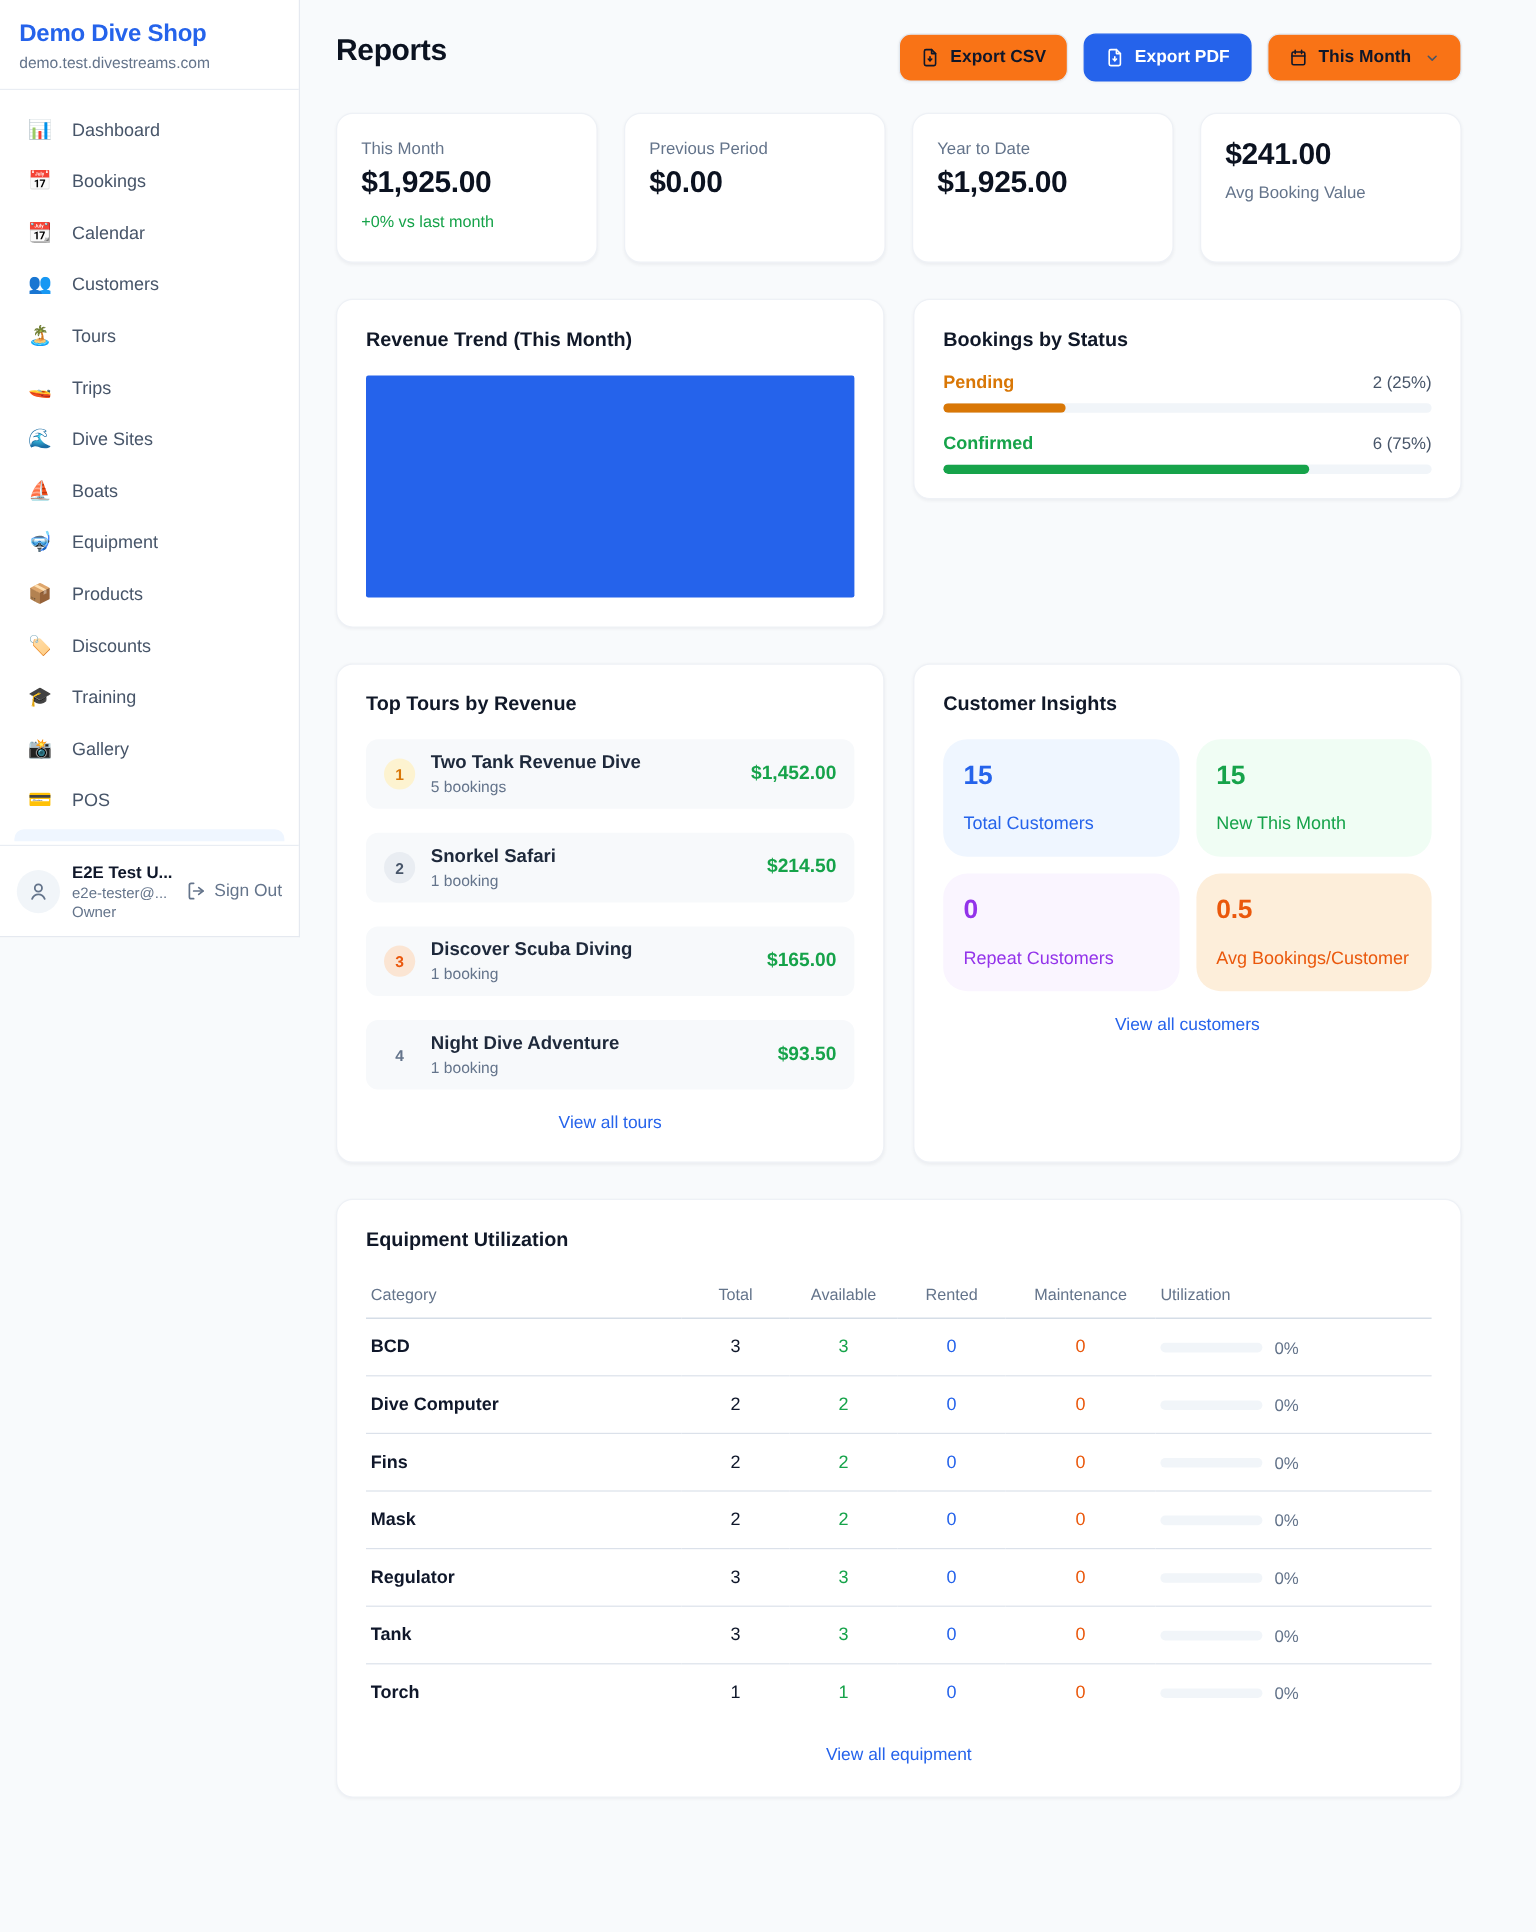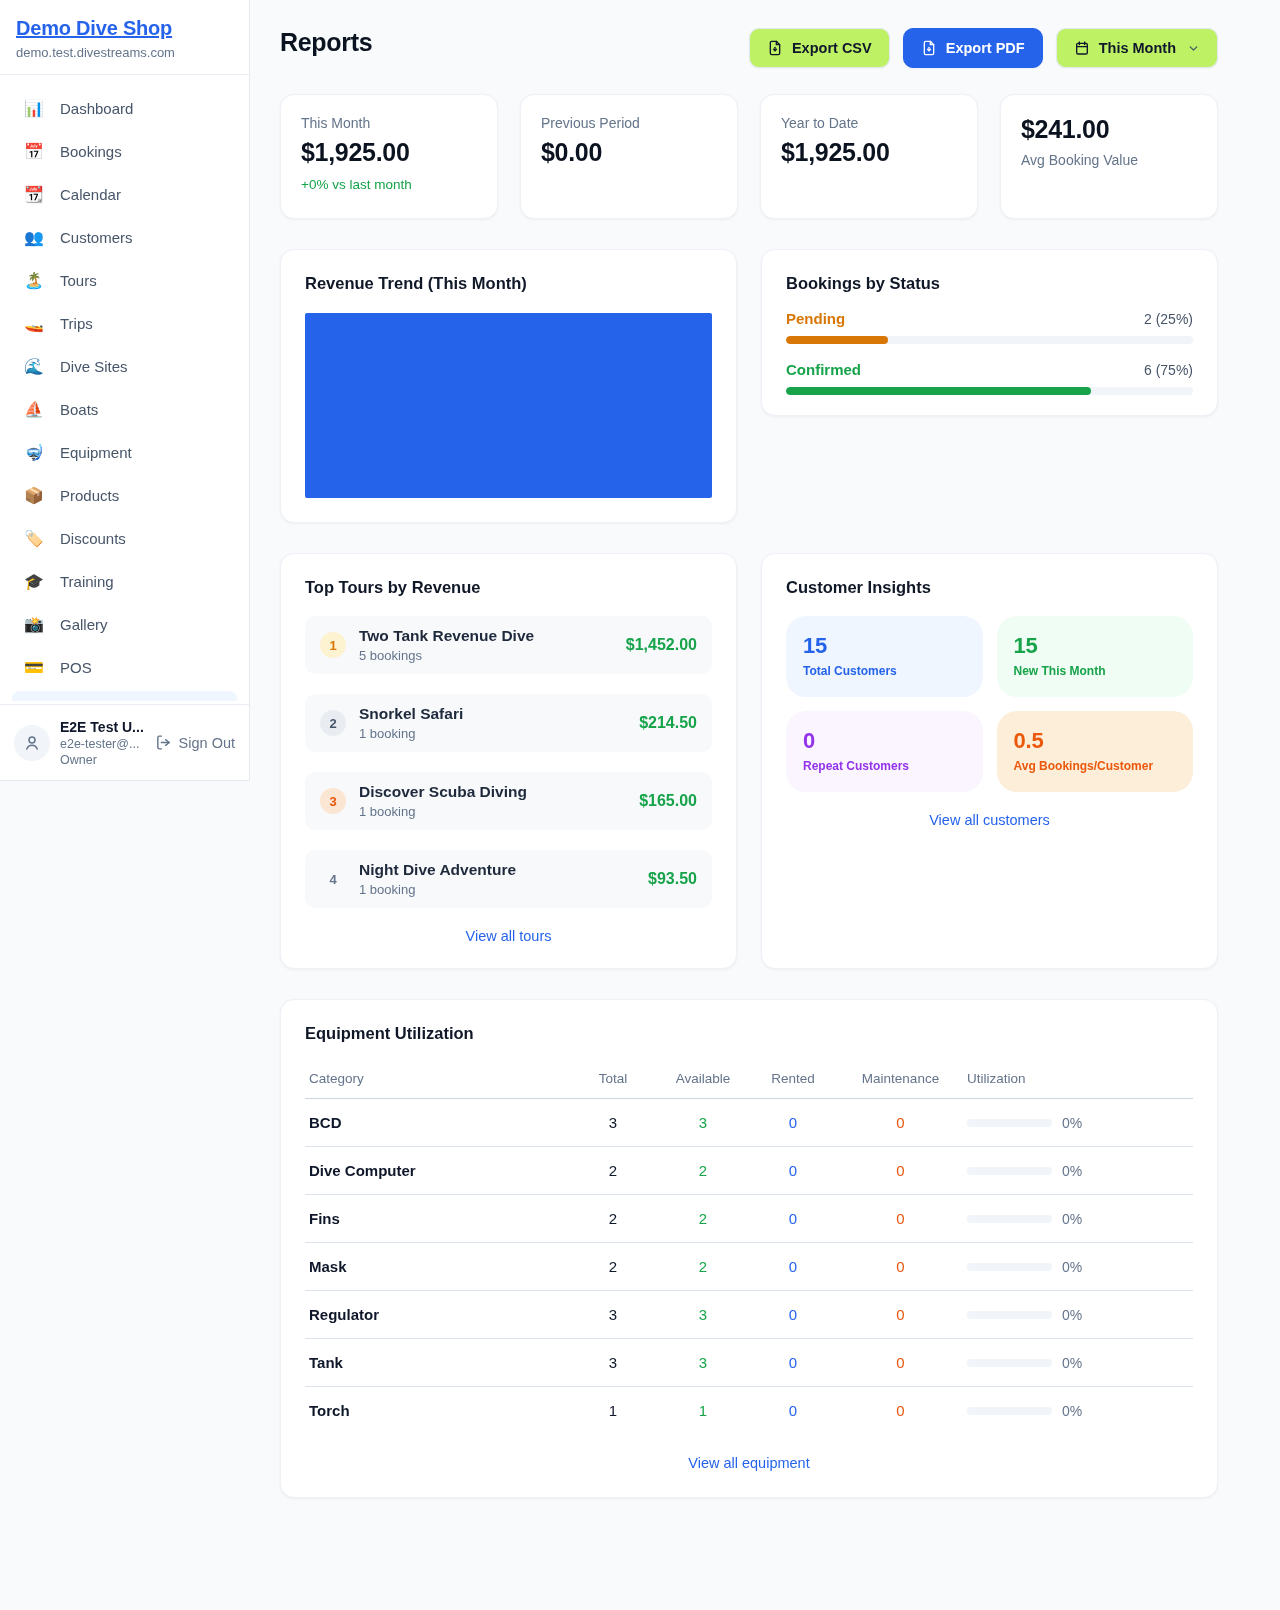--- a/index.html
+++ b/index.html
@@ -8,21 +8,21 @@
     font-family:"Liberation Sans","DejaVu Sans",sans-serif;
     background:#f8fafc; color:#0f172a; position:relative; overflow:hidden;
   }
   
   .sidebar {
     position:absolute; left:0; top:0; width:250px; height:781px;
     background:#ffffff; border-right:1px solid #e5e9f0; border-bottom:1px solid #e5e9f0;
     display:flex; flex-direction:column;
   }
   .brand { padding:17px 16px 14px 16px; border-bottom:1px solid #e9edf3; }
-  .brand-name { font-size:20px; font-weight:800; color:#2563eb; letter-spacing:-.2px; cursor:pointer;text-decoration:underline; }
+  .brand-name { font-size:20px; font-weight:800; color:#2563eb; letter-spacing:-.2px; cursor:pointer; }
   .brand-domain { font-size:13px; color:#64748b; margin-top:5px; }
   .nav { padding:12px 12px 0 12px; flex:1; overflow:hidden; }
   .nav-item {
     display:flex; align-items:center; gap:14px; height:43px; padding:0 10px;
     border-radius:8px; cursor:pointer; color:#475569; font-size:15px;
   }
   .nav-icon { width:24px; text-align:center; font-size:16px; line-height:1; }
   .nav-label { font-weight:500; }
   .nav-active-partial { height:10px; margin-top:2px; background:#eff6ff; border-radius:8px 8px 0 0; cursor:pointer; }
   .user-panel {
@@ -37,21 +37,21 @@
   .user-name { font-size:14px; font-weight:700; color:#0f172a; white-space:nowrap; }
   .user-email,.user-role { font-size:12.5px; color:#64748b; margin-top:2px; white-space:nowrap; }
   .signout { display:inline-flex; align-items:center; gap:7px; color:#64748b; font-size:14.5px; cursor:pointer; background:none; border:none; font-family:inherit; }
   
   .main { position:absolute; left:280px; top:0; width:938px; padding-top:28px; }
   .page-header { display:flex; align-items:flex-start; justify-content:space-between; height:42px; }
   .page-title { font-size:25px; font-weight:800; letter-spacing:-.3px; color:#0b1220; }
   .header-actions { display:flex; gap:13px; }
   .btn {
     display:inline-flex; align-items:center; gap:9px; height:40px; padding:0 17px;
-    background:#bef264; border:1px solid #e2e8f0; border-radius:10px;
+    background:#f97316; border:1px solid #e2e8f0; border-radius:10px;
     font-family:inherit; font-size:14.5px; font-weight:700; color:#0f172a; cursor:pointer;
     box-shadow:0 1px 2px rgba(15,23,42,.04);
   }
   .btn-primary { background:#2563eb; border-color:#2563eb; color:#fff; }
   .btn svg { flex:none; }
   .chev { margin-left:2px; }
   
   .card {
     background:#fff; border-radius:14px; border:1px solid #eef1f6;
     box-shadow:0 1px 3px rgba(15,23,42,.05);
@@ -85,21 +85,21 @@
   .tour-meta { flex:1; min-width:0; }
   .tour-name { font-size:15.5px; font-weight:700; color:#1e293b; }
   .tour-sub { font-size:13px; color:#64748b; margin-top:3px; }
   .tour-amount { font-size:16px; font-weight:700; color:#16a34a; }
   .view-link { display:block; text-align:center; color:#2563eb; font-size:14.5px; font-weight:500; margin-top:20px; cursor:pointer; text-decoration:none; }
   
   .insights-card { padding:24px; }
   .tiles-grid { display:grid; grid-template-columns:1fr 1fr; gap:14px; margin-top:19px; }
   .tile { border-radius:20px; padding:17px 17px 19px 17px; }
   .tile-value { font-size:22px; font-weight:800; letter-spacing:-.2px; }
-  .tile-label { font-size:12px; font-weight:700; margin-top:5px; }
+  .tile-label { font-size:15px; font-weight:400; margin-top:19px; }
   
   .equip-card { margin-top:30px; padding:24px 24px 26px 24px; }
   table { width:100%; border-collapse:collapse; margin-top:18px; }
   th { font-size:13.5px; color:#64748b; font-weight:500; text-align:left; padding:10px 4px 12px 4px; border-bottom:1px solid #cbd5e1; }
   td { font-size:15px; padding:12px 4px; height:48px; border-bottom:1px solid #dbe1ea;margin-left:36px; }
   tr:last-child td { border-bottom:none; }
   th.num, td.num { text-align:center; width:90px; }
   th.maint, td.maint { width:125px; text-align:center; }
   th.util-col { width:230px; }
   td.cat { font-weight:700; color:#0f172a; }

